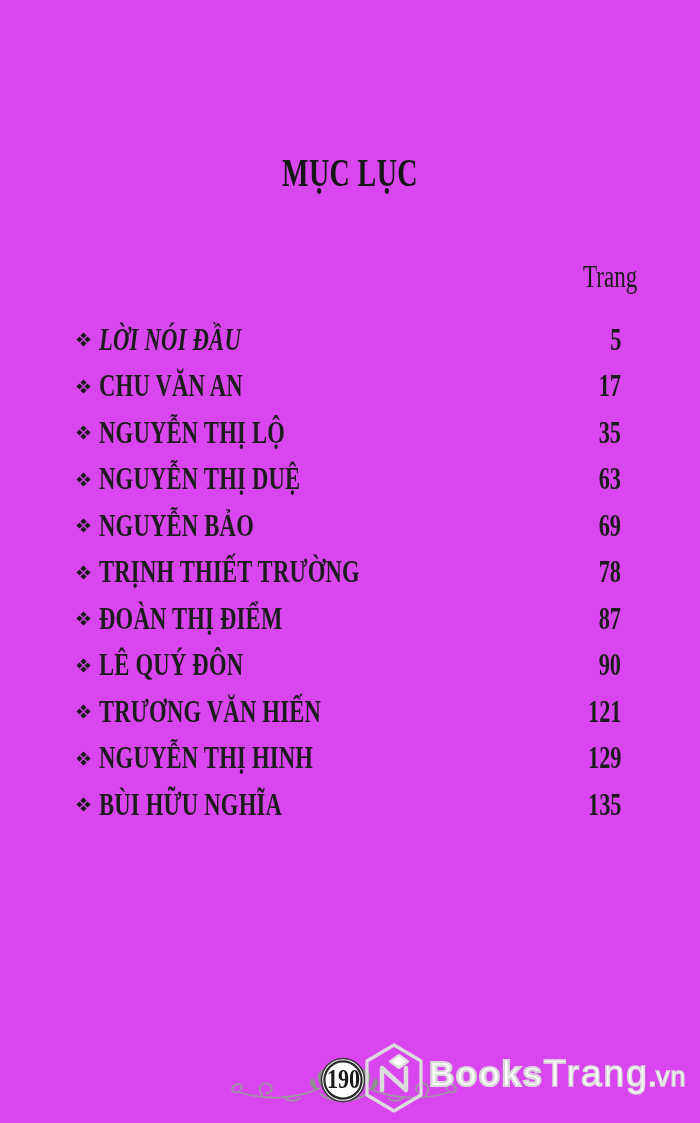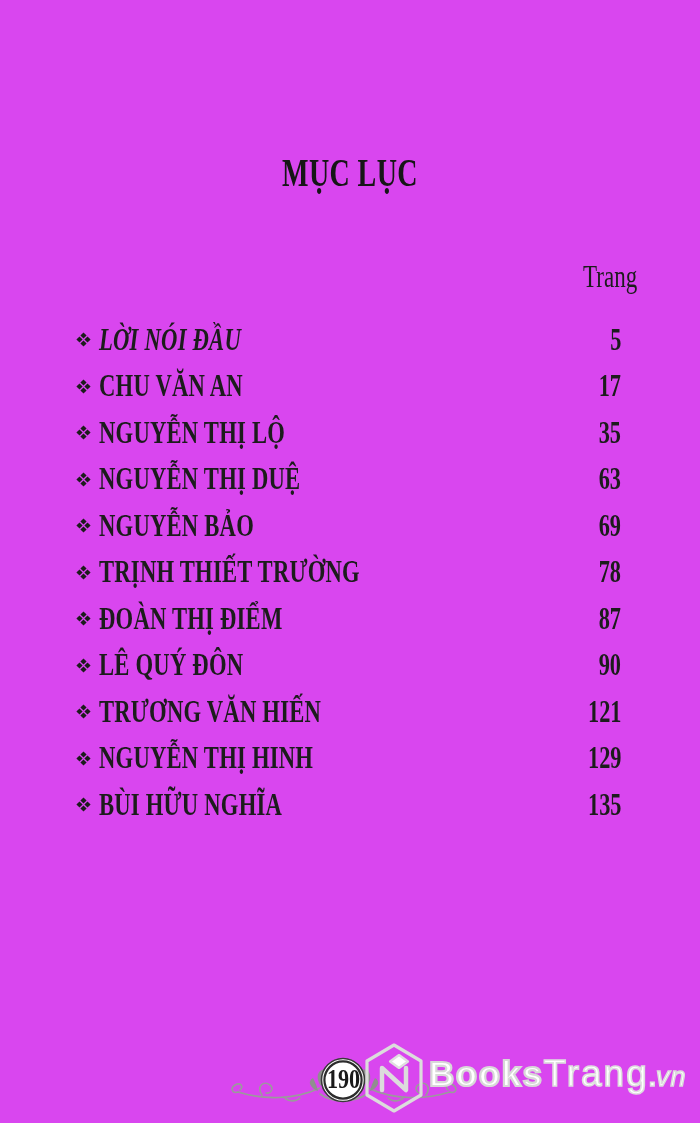--- a/index.html
+++ b/index.html
@@ -129,21 +129,20 @@
     letter-spacing: 2px;
     -webkit-text-stroke: 1.6px #dedede;
   }
   .wm-dot {
     font-size: 26px; font-weight: 700;
     -webkit-text-stroke: 1.4px #dedede;
   }
   .wm-vn {
     font-size: 27px; font-weight: 400;
     letter-spacing: 1px;
-    font-style: italic;
     -webkit-text-stroke: 1.5px #dcdcdc;
   }
 </style>
 </head>
 <body>
 
 <div class="page">
 
   <h1 class="doc-title">MỤC LỤC</h1>
 

